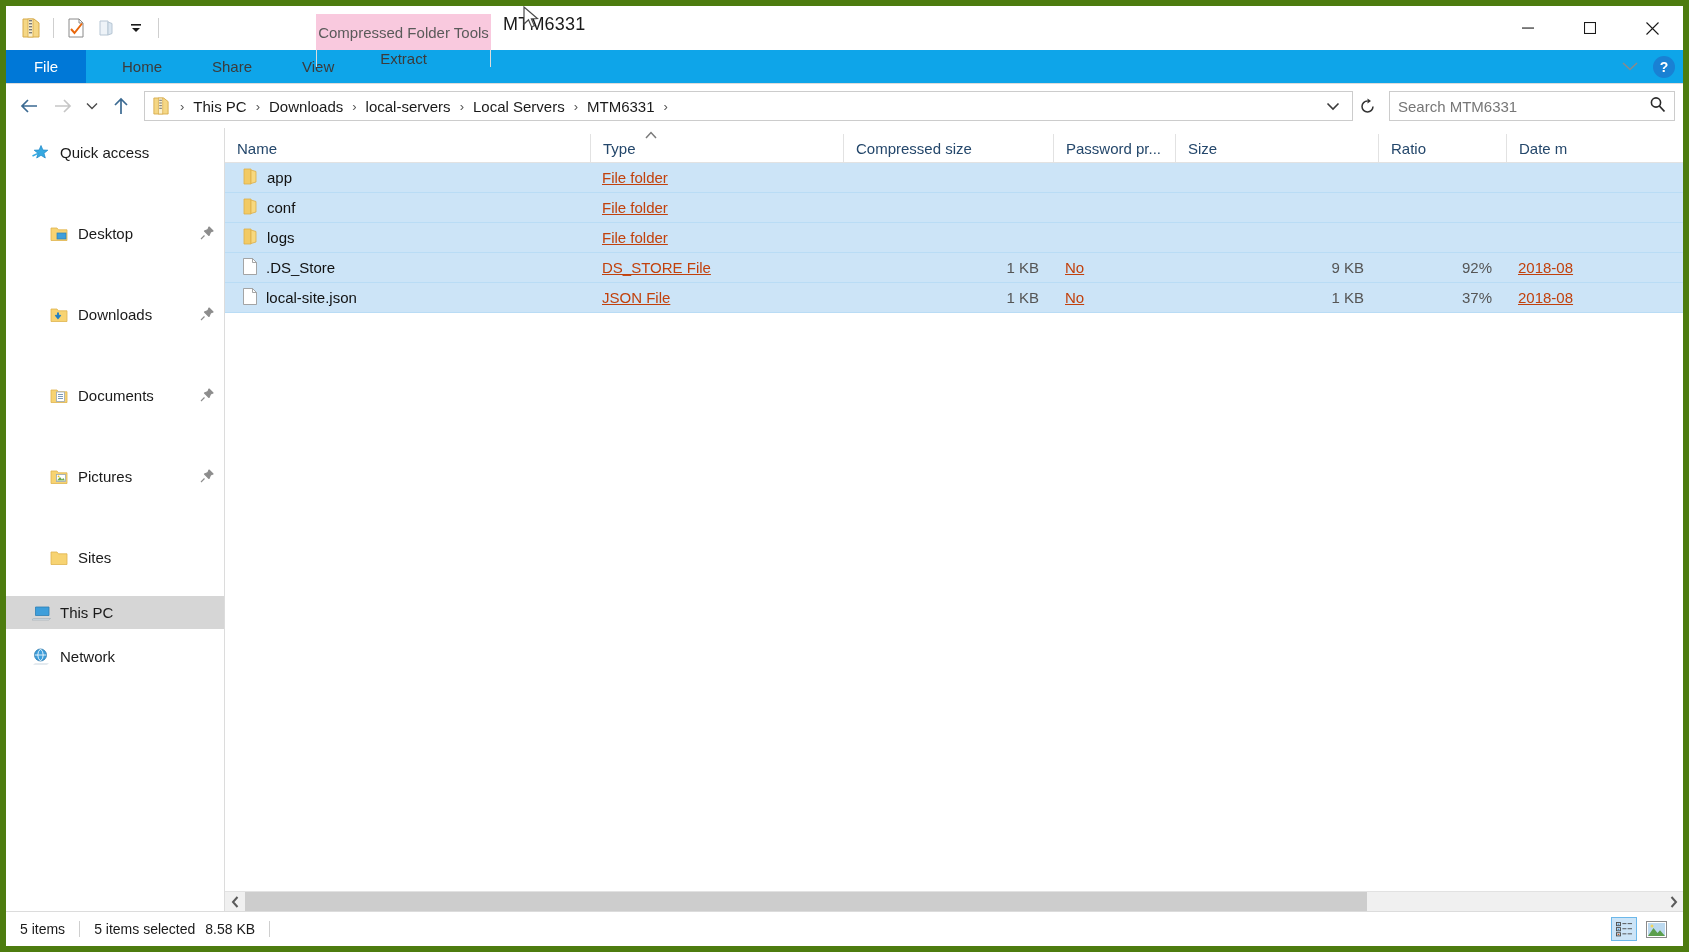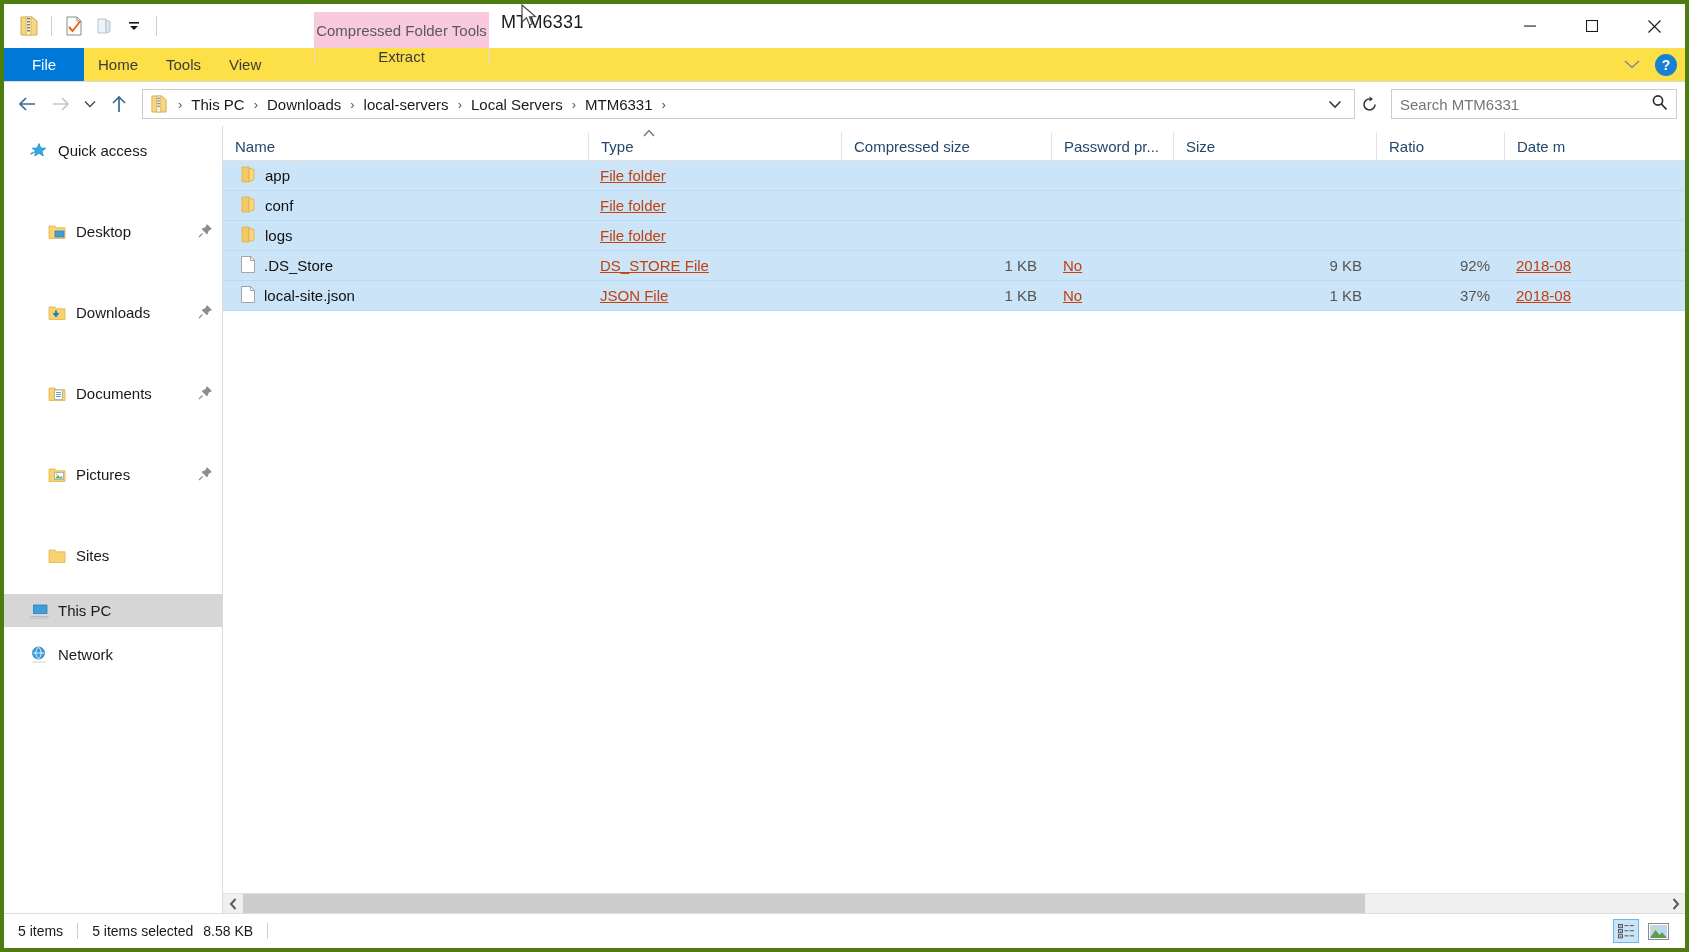--- a/index.html
+++ b/index.html
@@ -5,21 +5,21 @@
   * { box-sizing: border-box; margin: 0; padding: 0; }
   html, body {
     width: 1689px; height: 952px;
     font-family: "Liberation Sans", sans-serif;
     background: #ffffff;
     overflow: hidden;
   }
   #window {
     position: relative;
     width: 1689px; height: 952px;
-    border: 4px solid #4d7c0f;
+    border: 6px solid #4d7c0f;
     background: #fff;
     display: flex; flex-direction: column; justify-content: center;
   }
 
   
   .titlebar {
     position: relative;
     height: 44px;
     background: #ffffff;
     flex: none;
@@ -48,21 +48,22 @@
     width: 62px; height: 44px;
     display: flex; align-items: center; justify-content: center;
   }
 
   
   .tabbar {
     height: 34px; flex: none;
     display: flex; align-items: stretch;
     position: relative;
     border-bottom: 1px solid #dcdcdc;
-    background: #fde047;
+    background: #0ea5e9;
+    gap: 22px;
   }
   .tab {
     padding: 0 14px;
     display: flex; align-items: center; justify-content: center;
     font-size: 15px; color: #3b3b3b;
   }
   .tab.file {
     background: #0078d7; color: #fff;
     width: 80px; padding: 0;
   }
@@ -266,21 +267,21 @@
     <div class="cursor">
       <svg width="20" height="26" viewBox="0 0 20 26">
         <path d="M2 1 L2 18 L6.5 13.8 L9.6 21 L12.4 19.7 L9.4 12.9 L15.4 12.6 Z" fill="#ffffff" stroke="#4a4a4a" stroke-width="1.2"></path>
       </svg>
     </div>
   </div>
 
   <div class="tabbar">
     <div class="tab file">File</div>
     <div class="tab">Home</div>
-    <div class="tab">Tools</div>
+    <div class="tab">Share</div>
     <div class="tab">View</div>
     <div class="tab ctx">Extract</div>
     <div class="ribbon-right">
       <div>
         <svg width="18" height="12" viewBox="0 0 18 12">
             <path d="M2 3 L9 9.5 L16 3" fill="none" stroke="#8a8a8a" stroke-width="1.6"></path>
           </svg>
       </div>
       <div class="help-btn">?</div>
     </div>

